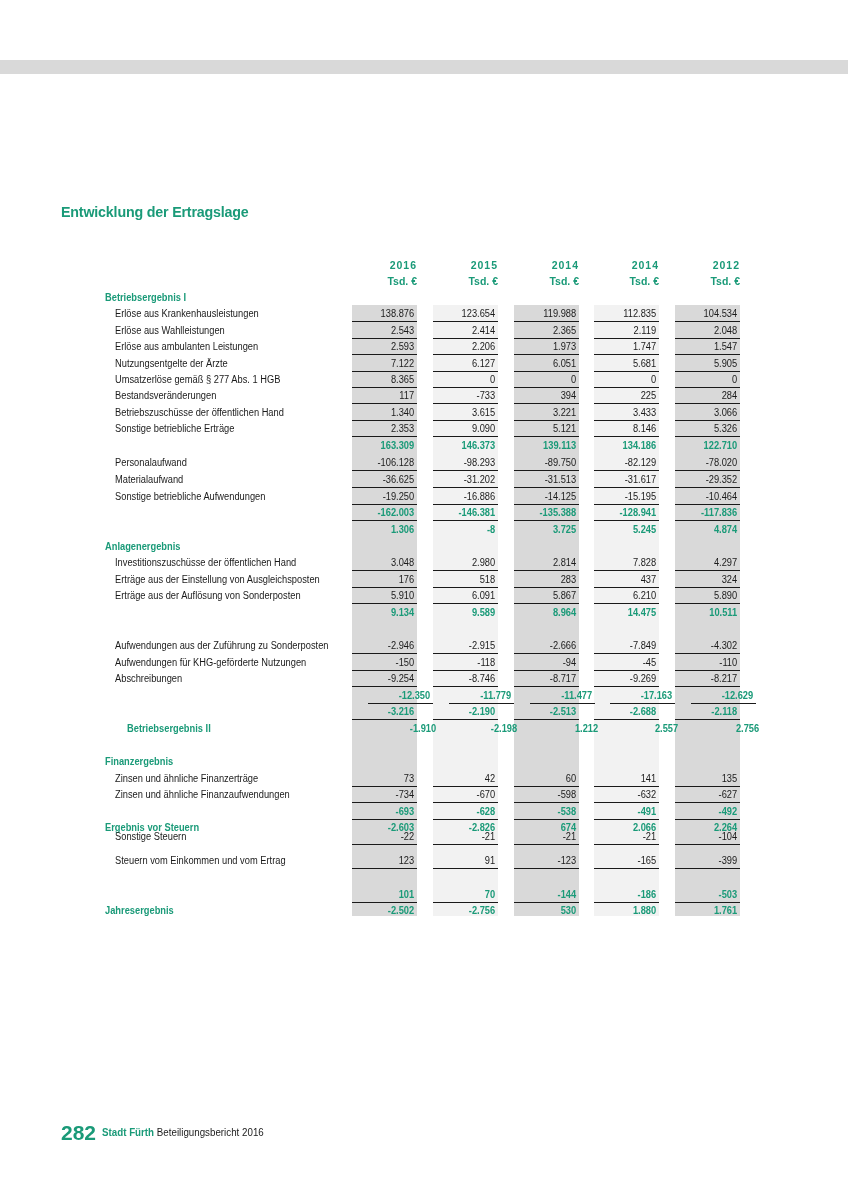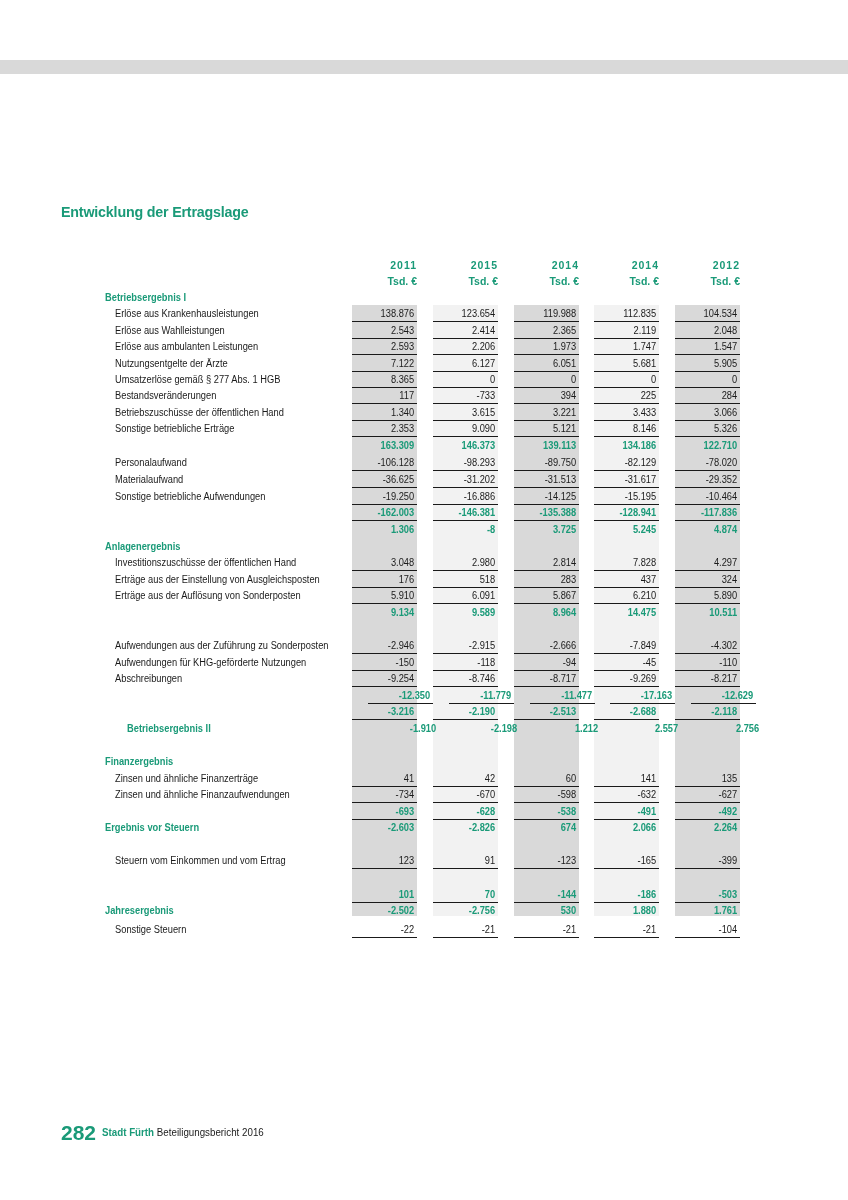--- a/index.html
+++ b/index.html
@@ -28,21 +28,21 @@
   .footer-text .brand { color:#1a9a78; font-weight:bold; }
 </style>
 </head>
 <body>
 
 <div class="topbar"></div>
 <div class="title">Entwicklung der Ertragslage</div>
 
 <div id="table">
     <div class="colbg dark" style="left: 352px;"></div>
-    <div class="hdr year" style="left: 352px;">2011</div>
+    <div class="hdr year" style="left: 352px;">2016</div>
     <div class="hdr unit" style="left: 352px;">Tsd. €</div>
     <div class="colbg light" style="left: 433px;"></div>
     <div class="hdr year" style="left: 433px;">2015</div>
     <div class="hdr unit" style="left: 433px;">Tsd. €</div>
     <div class="colbg dark" style="left: 514px;"></div>
     <div class="hdr year" style="left: 514px;">2014</div>
     <div class="hdr unit" style="left: 514px;">Tsd. €</div>
     <div class="colbg light" style="left: 594px;"></div>
     <div class="hdr year" style="left: 594px;">2014</div>
     <div class="hdr unit" style="left: 594px;">Tsd. €</div>
@@ -341,21 +341,21 @@
       <div class="cell sum" style="left: 514px;"><span>1.212</span></div>
       <div class="cell sum" style="left: 594px;"><span>2.557</span></div>
       <div class="cell sum" style="left: 675px;"><span>2.756</span></div>
     </div>
     <div class="row" style="top: 737px;"></div>
     <div class="row" style="top: 753px;">
       <div class="label section">Finanzergebnis</div>
     </div>
     <div class="row" style="top: 770px;">
       <div class="label">Zinsen und ähnliche Finanzerträge</div>
-      <div class="cell" style="left: 352px;"><span>41</span></div>
+      <div class="cell" style="left: 352px;"><span>73</span></div>
       <div class="uline" style="left: 352px; top: 15.5px;"></div>
       <div class="cell" style="left: 433px;"><span>42</span></div>
       <div class="uline" style="left: 433px; top: 15.5px;"></div>
       <div class="cell" style="left: 514px;"><span>60</span></div>
       <div class="uline" style="left: 514px; top: 15.5px;"></div>
       <div class="cell" style="left: 594px;"><span>141</span></div>
       <div class="uline" style="left: 594px; top: 15.5px;"></div>
       <div class="cell" style="left: 675px;"><span>135</span></div>
       <div class="uline" style="left: 675px; top: 15.5px;"></div>
     </div>
@@ -399,21 +399,21 @@
       <div class="uline" style="left: 352px; top: 15.5px;"></div>
       <div class="cell" style="left: 433px;"><span>91</span></div>
       <div class="uline" style="left: 433px; top: 15.5px;"></div>
       <div class="cell" style="left: 514px;"><span>-123</span></div>
       <div class="uline" style="left: 514px; top: 15.5px;"></div>
       <div class="cell" style="left: 594px;"><span>-165</span></div>
       <div class="uline" style="left: 594px; top: 15.5px;"></div>
       <div class="cell" style="left: 675px;"><span>-399</span></div>
       <div class="uline" style="left: 675px; top: 15.5px;"></div>
     </div>
-    <div class="row" style="top: 921px;">
+    <div class="row" style="top: 828px;">
       <div class="label">Sonstige Steuern</div>
       <div class="cell" style="left: 352px;"><span>-22</span></div>
       <div class="uline" style="left: 352px; top: 15.5px;"></div>
       <div class="cell" style="left: 433px;"><span>-21</span></div>
       <div class="uline" style="left: 433px; top: 15.5px;"></div>
       <div class="cell" style="left: 514px;"><span>-21</span></div>
       <div class="uline" style="left: 514px; top: 15.5px;"></div>
       <div class="cell" style="left: 594px;"><span>-21</span></div>
       <div class="uline" style="left: 594px; top: 15.5px;"></div>
       <div class="cell" style="left: 675px;"><span>-104</span></div>

